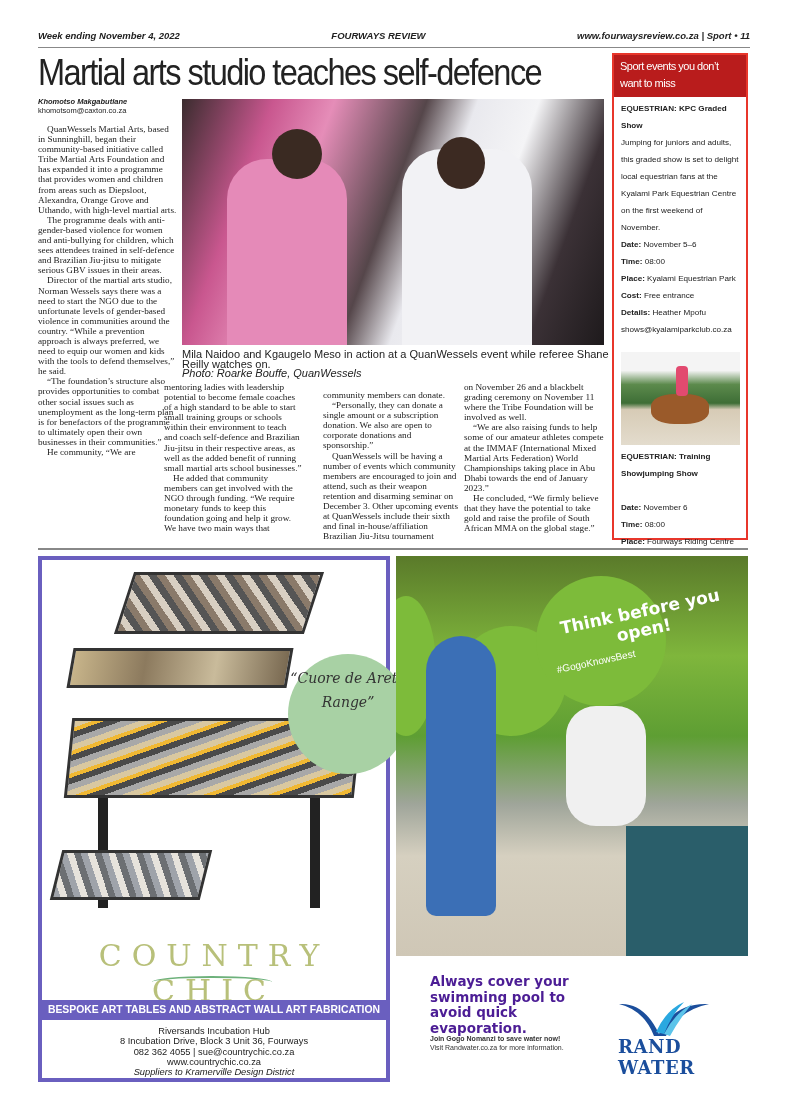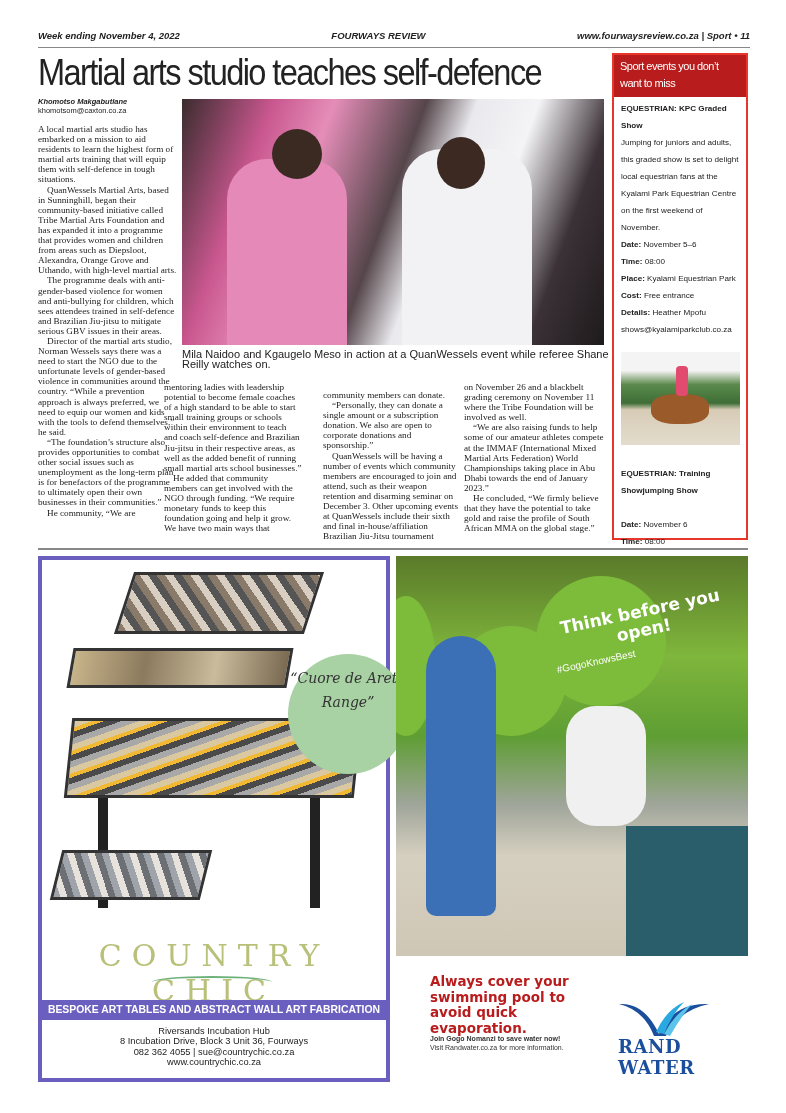--- a/index.html
+++ b/index.html
@@ -36,21 +36,21 @@
 .ad1 .addr{position:absolute;top:466px;left:0;width:100%;text-align:center;font-family:"Liberation Sans",sans-serif;font-size:9.3px;line-height:10.3px;color:#222}
 .ad1 .addr i{display:block}
 .ad2{position:absolute;top:556px;left:396px;width:352px;height:526px;background:#fff}
 .ad2 .img{position:absolute;top:0;left:0;width:352px;height:400px;background:linear-gradient(180deg,#5a7a2a 0%,#7fb63c 25%,#5e9e33 45%,#9fa59a 62%,#d6d0c0 75%,#cfc7b6 100%);overflow:hidden}
 .ad2 .bush{position:absolute;border-radius:50%;background:#7dbb3a}
 .ad2 .slogan{position:absolute;left:140px;top:46px;transform:rotate(-12deg);color:#fff;font-family:"DejaVu Sans",sans-serif;font-weight:bold;font-size:17px;line-height:19px;text-align:center}
 .ad2 .tag{position:absolute;left:160px;top:100px;transform:rotate(-12deg);color:#fff;font-family:"Liberation Sans",sans-serif;font-size:10px}
 .ad2 .woman{position:absolute;left:30px;top:80px;width:70px;height:280px;background:#3b6fb6;border-radius:35px 35px 10px 10px}
 .ad2 .man{position:absolute;left:170px;top:150px;width:80px;height:120px;background:#f0f0f0;border-radius:30px}
 .ad2 .pool{position:absolute;left:230px;top:270px;width:122px;height:130px;background:#2a5e6a}
-.ad2 .hl{position:absolute;top:418px;left:34px;width:180px;font-family:"DejaVu Sans",sans-serif;font-weight:bold;font-size:13.5px;line-height:15.5px;color:#b91c1c}
+.ad2 .hl{position:absolute;top:418px;left:34px;width:180px;font-family:"DejaVu Sans",sans-serif;font-weight:bold;font-size:13.5px;line-height:15.5px;color:#4c1d95}
 .ad2 .sub{position:absolute;top:478px;left:34px;font-family:"Liberation Sans",sans-serif;font-size:7px;line-height:9px;color:#333}
 .ad2 .sub b{display:block}
 .ad2 .logo{position:absolute;top:440px;left:218px;width:100px;height:44px}
 .ad2 .rw{position:absolute;top:480px;left:222px;font-family:"DejaVu Serif",serif;font-weight:bold;font-size:18px;color:#1b4e9c;letter-spacing:0.5px}
 </style>
 </head>
 <body>
 
 <div class="hdr">
   <span>Week ending November 4, 2022</span>
@@ -59,36 +59,36 @@
 </div>
 
 <h1 class="headline">Martial arts studio teaches self-defence</h1>
 
 <div class="byline">
   <span class="n">Khomotso Makgabutlane</span>
   <span>khomotsom@caxton.co.za</span>
 </div>
 
 <div class="col" style="top:124px;left:38px;width:140px;">
-  <p class="noi">A local martial arts studio has embarked on a mission to aid residents to learn the highest form of martial arts training that will equip them with self-defence in tough situations.</p>
   <p>QuanWessels Martial Arts, based in Sunninghill, began their community-based initiative called Tribe Martial Arts Foundation and has expanded it into a programme that provides women and children from areas such as Diepsloot, Alexandra, Orange Grove and Uthando, with high-level martial arts.</p>
   <p>The programme deals with anti-gender-based violence for women and anti-bullying for children, which sees attendees trained in self-defence and Brazilian Jiu-jitsu to mitigate serious GBV issues in their areas.</p>
   <p>Director of the martial arts studio, Norman Wessels says there was a need to start the NGO due to the unfortunate levels of gender-based violence in communities around the country. “While a prevention approach is always preferred, we need to equip our women and kids with the tools to defend themselves,” he said.</p>
   <p>“The foundation’s structure also provides opportunities to combat other social issues such as unemployment as the long-term plan is for benefactors of the programme to ultimately open their own businesses in their communities.”</p>
   <p>He community, “We are</p>
 </div>
 
 <div class="photo">
   <div class="k1"></div>
   <div class="h1"></div>
   <div class="k2"></div>
   <div class="h2"></div>
 </div>
 <div class="caption">
   <span>Mila Naidoo and Kgaugelo Meso in action at a QuanWessels event while referee Shane Reilly watches on.</span>
+  <i>Photo: Roarke Bouffe, QuanWessels</i>
 </div>
 
 <div class="col" style="top:382px;left:164px;width:138px;">
   <p class="noi">mentoring ladies with leadership potential to become female coaches of a high standard to be able to start small training groups or schools within their environment to teach and coach self-defence and Brazilian Jiu-jitsu in their respective areas, as well as the added benefit of running small martial arts school businesses.”</p>
   <p>He added that community members can get involved with the NGO through funding. “We require monetary funds to keep this foundation going and help it grow. We have two main ways that</p>
 </div>
 <div class="col" style="top:390px;left:323px;width:138px;font-family:Liberation Serif, serif;">
   <p class="noi">community members can donate.</p>
   <p>“Personally, they can donate a single amount or a subscription donation. We also are open to corporate donations and sponsorship.”</p>
   <p>QuanWessels will be having a number of events which community members are encouraged to join and attend, such as their weapon retention and disarming seminar on December 3. Other upcoming events at QuanWessels include their sixth and final in-house/affiliation Brazilian Jiu-Jitsu tournament</p>
@@ -108,21 +108,21 @@
     <b>Time:</b><span> 08:00</span><br>
     <b>Place:</b><span> Kyalami Equestrian Park</span><br>
     <b>Cost:</b><span> Free entrance</span><br>
     <b>Details:</b><span> Heather Mpofu</span><br>
     <span>shows@kyalamiparkclub.co.za</span>
   </div>
   <div class="horse">
     <div class="hb"></div>
     <div class="rd"></div>
   </div>
-  <div class="ev" style="padding-top:20px">
+  <div class="ev" style="padding-top:3px">
     <span class="t">EQUESTRIAN: Training Showjumping Show</span>
     <br>
     <b>Date:</b><span> November 6</span><br>
     <b>Time:</b><span> 08:00</span><br>
     <b>Place:</b><span> Fourways Riding Centre</span><br>
     <b>Cost:</b><span> Free entrance</span><br>
     <b>Details:</b><span> Marion Clough:</span><br>
     <span>083 275 8278;</span><br>
     <span>Surei Botha: 083 265 5709.</span>
   </div>
@@ -139,20 +139,21 @@
   <div class="tbl" style="left:14px;top:290px;width:150px;height:50px;background:repeating-linear-gradient(60deg,#9fa3aa 0 6px,#e7e3dc 6px 12px,#6c6f73 12px 18px);transform:skewX(-14deg)"></div>
   <div class="circle">“Cuore de Arete Range”</div>
   <div class="brand">COUNTRY CHIC</div>
   <div class="vine"></div>
   <div class="band">BESPOKE ART TABLES AND ABSTRACT WALL ART FABRICATION</div>
   <div class="addr">
     <div>Riversands Incubation Hub</div>
     <div>8 Incubation Drive, Block 3 Unit 36, Fourways</div>
     <div>082 362 4055 | sue@countrychic.co.za</div>
     <div>www.countrychic.co.za</div>
+    <i>Suppliers to Kramerville Design District</i>
   </div>
 </div>
 
 <div class="ad2">
   <div class="img">
     <div class="bush" style="left:-20px;top:40px;width:60px;height:140px"></div>
     <div class="bush" style="left:60px;top:70px;width:110px;height:110px"></div>
     <div class="bush" style="left:140px;top:20px;width:130px;height:130px"></div>
     <div class="woman"></div>
     <div class="man"></div>

